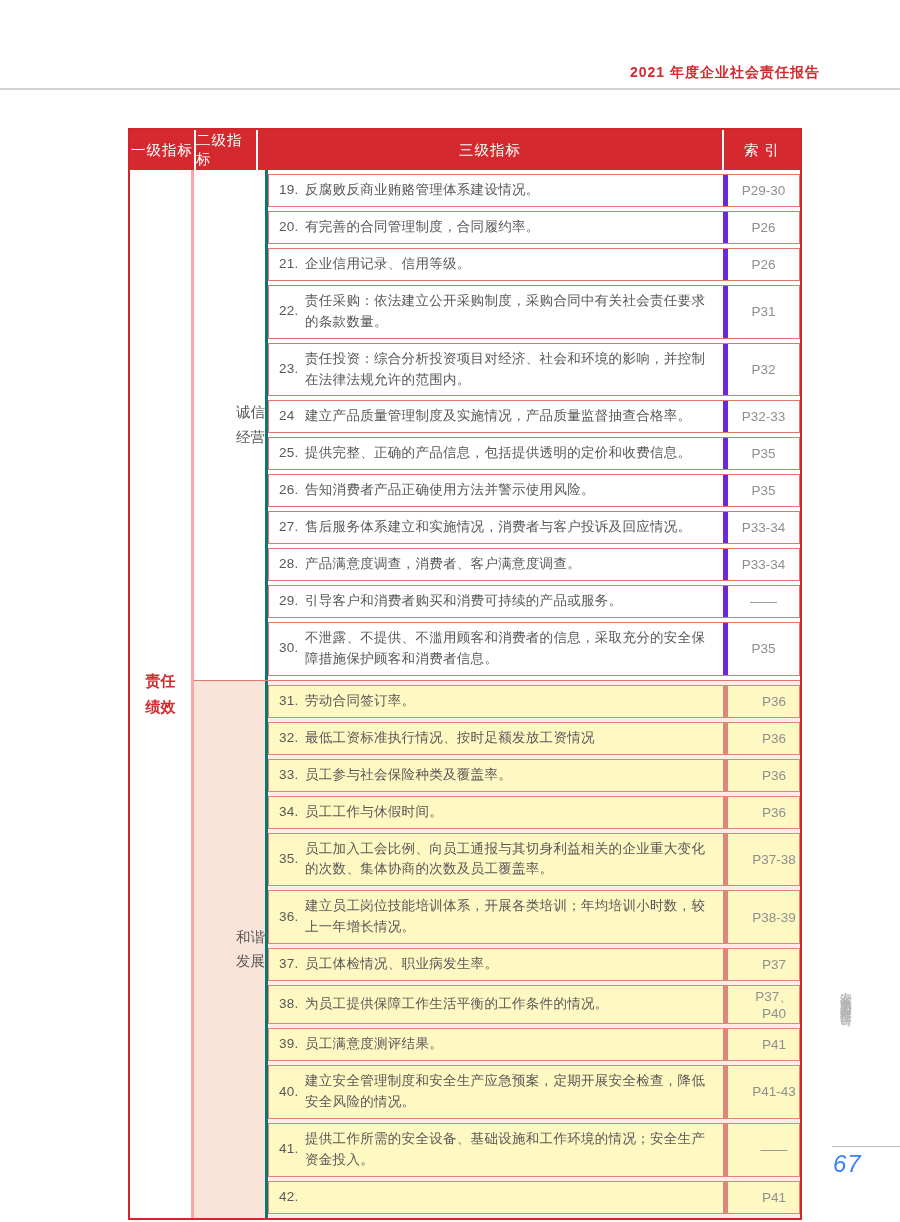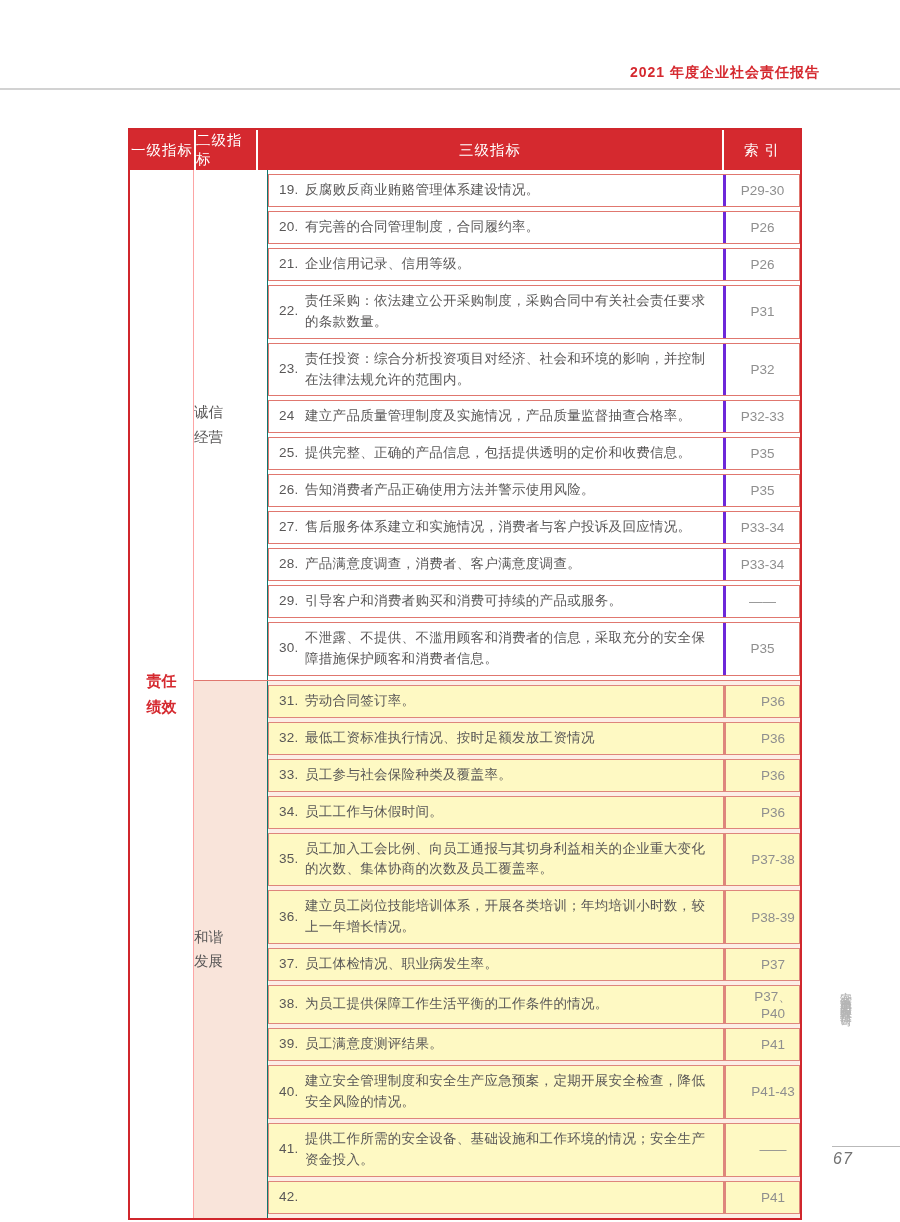--- a/index.html
+++ b/index.html
@@ -58,43 +58,43 @@
   }
   .th + .th { border-left: 2px solid #ffffff; }
   .th1 { width: 64px; }
   .th2 { width: 62px; }
   .th3 { flex: 1; }
   .th4 { width: 78px; }
 
   .tbody { display: flex; }
   .col1 {
     width: 64px;
-    border-right: 1px solid #fca5a5;
+    border-right: 3px solid #fca5a5;
     display: flex;
     align-items: center;
     justify-content: center;
     box-sizing: border-box;
   }
   .lvl1 {
     color: #d5292f;
     font-weight: bold;
     font-size: 15px;
     line-height: 1.7;
     text-align: center;
   }
   .lvl1 span { display: block; }
 
   .groups { flex: 1; min-width: 0; }
   .group { display: flex; }
   .col2 {
     width: 74px;
-    border-right: 1px solid #0f766e;
-    display: flex;
-    align-items: center;
-    justify-content: flex-start;
+    border-right: 3px solid #0f766e;
+    display: flex;
+    align-items: center;
+    justify-content: flex-end;
     box-sizing: border-box;
   }
   .lvl2 {
     color: #595757;
     font-size: 14.5px;
     line-height: 1.7;
     text-align: center;
   }
   .lvl2 span { display: block; }
 
@@ -117,21 +117,21 @@
     color: #595757;
     font-size: 13.5px;
     line-height: 1.55;
     letter-spacing: 0.3px;
   }
   .c3 .num { flex: 0 0 26px; }
   .c3 .txt { flex: 1; min-width: 0; }
   .c4 {
     width: 76px;
     flex: 0 0 76px;
-    border-left: 3px solid #6d28d9;
+    border-left: 5px solid #6d28d9;
     display: flex;
     align-items: center;
     justify-content: center;
     box-sizing: border-box;
     color: #8f8f8f;
     font-size: 13.5px;
     text-align: center;
     padding: 2px;
   }
 
@@ -159,22 +159,22 @@
     top: 1146px;
     left: 832px;
     width: 68px;
     height: 1px;
     background: #b9b9b9;
   }
   .page-num {
     position: absolute;
     top: 1150px;
     left: 833px;
-    color: #737373;
-    font-size: 16px;
+    color: #3b82f6;
+    font-size: 24px;
     font-style: italic;
     letter-spacing: 1px;
   }
 </style>
 </head>
 <body>
 
 <div class="page">
 
   <div class="hdr-title">2021 年度企业社会责任报告</div>

